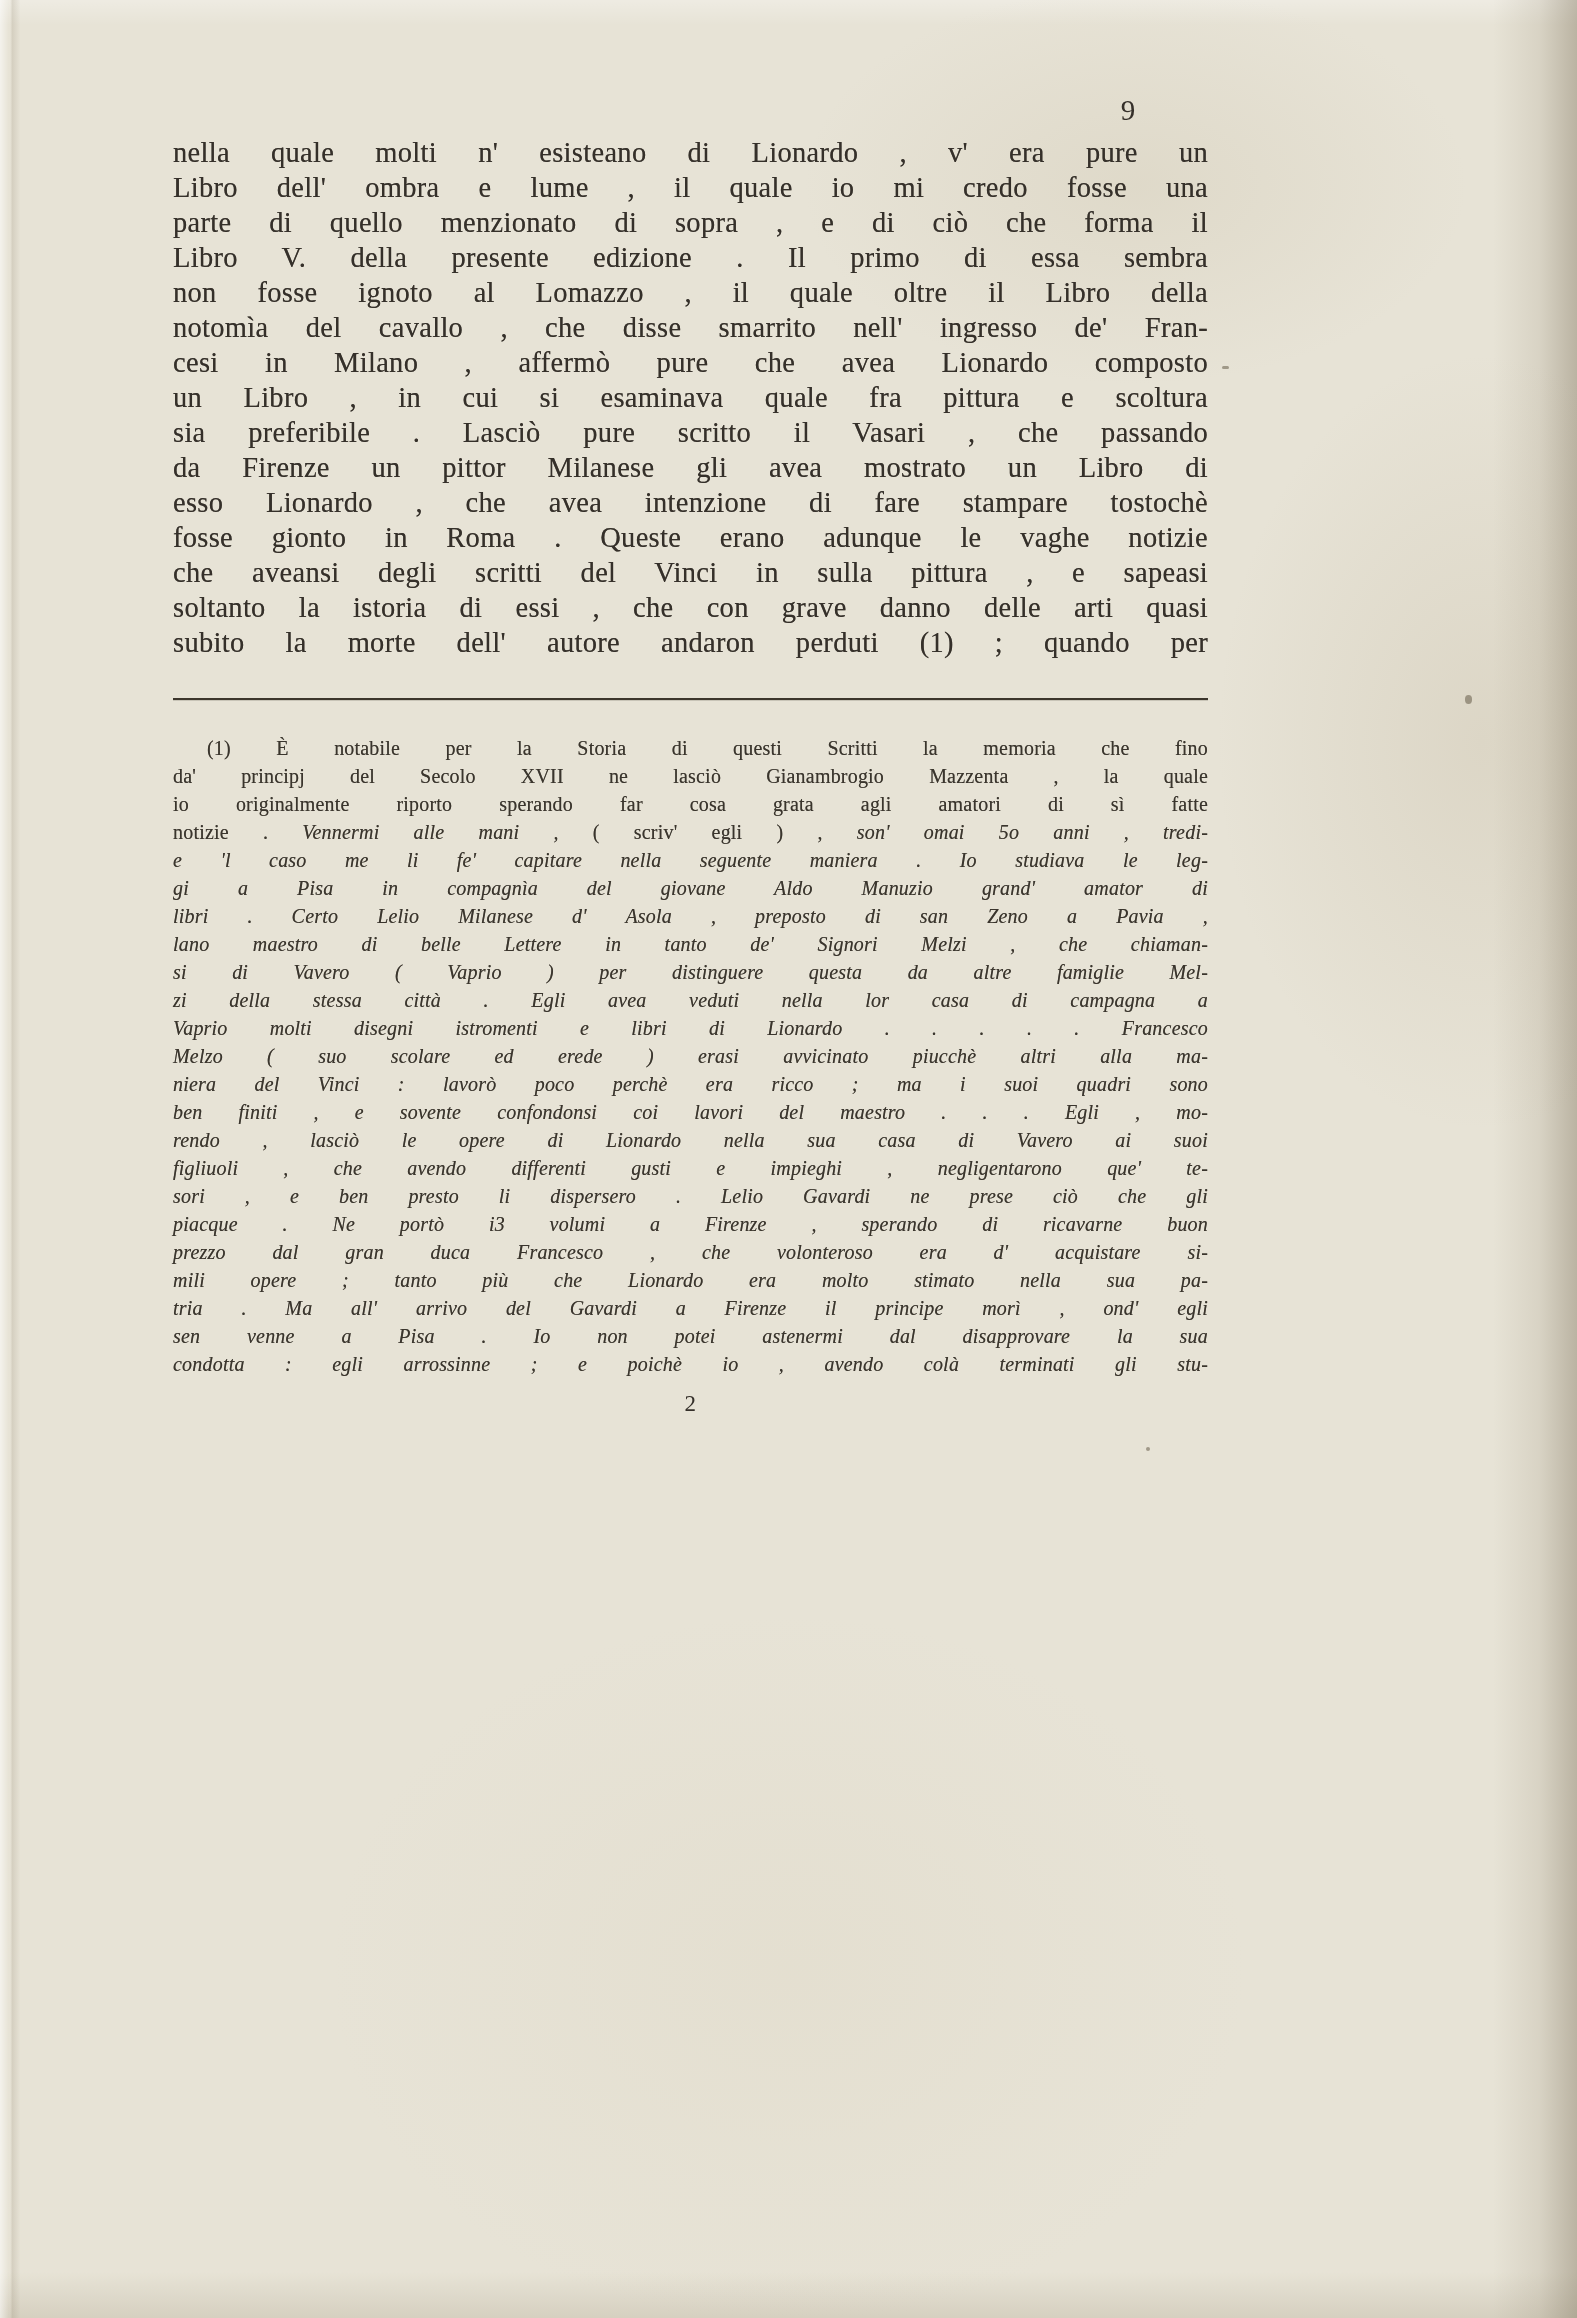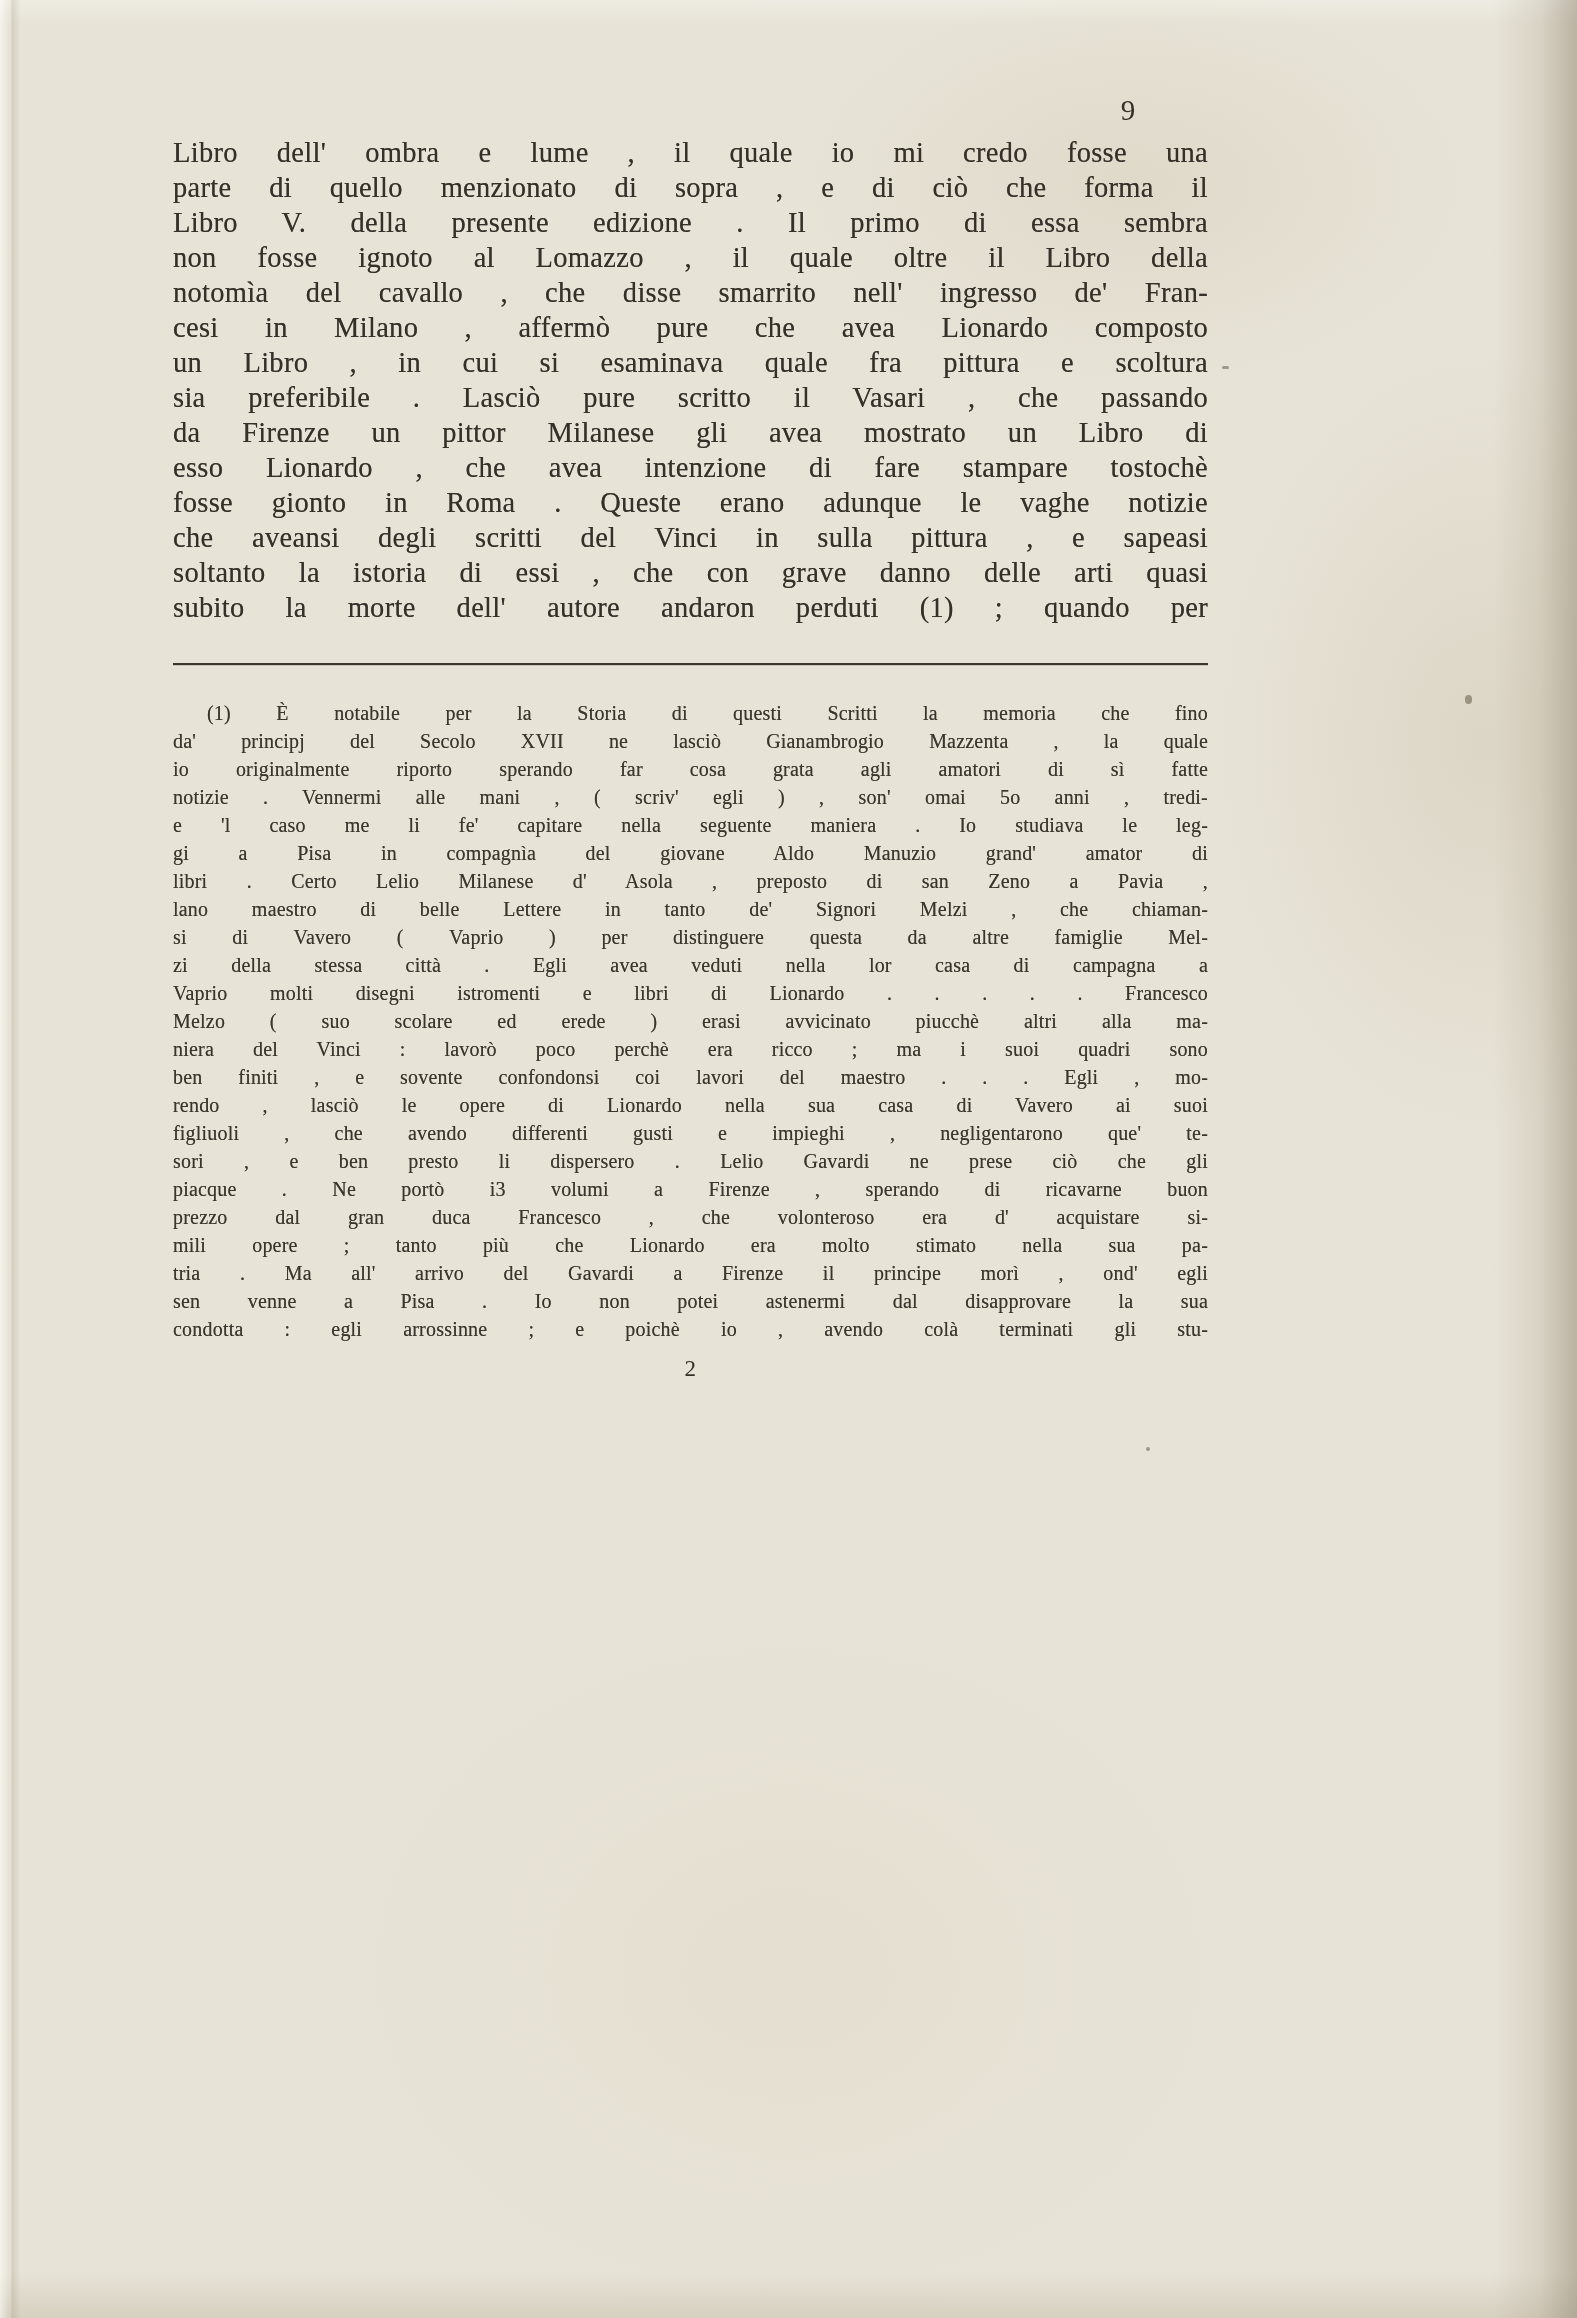--- a/index.html
+++ b/index.html
@@ -61,21 +61,21 @@
     font-size: 20px;
     line-height: 28px;
     letter-spacing: 0.2px;
     word-spacing: 0.12em;
     text-align: justify;
     text-align-last: justify;
     color: #3a352d;
     text-shadow: 0 0 0.4px rgba(58,53,45,0.6);
   }
   .footnote .fline:first-child { text-indent: 34px; }
-  .fline .it { }
+  .fline .it { font-style: italic; }
 
   .signature {
     margin-top: 13px;
     text-align: center;
     font-size: 23px;
     letter-spacing: 0.7px;
   }
 
   .speck {
     position: absolute;
@@ -89,20 +89,21 @@
 </head>
 <body>
 
 <div class="sheet">
 
   <div class="textblock">
 
     <div class="pageno">9</div>
 
     <div class="main-text">
+        <div class="mline"><span>nella quale molti n' esisteano di Lionardo , v' era pure un</span></div>
         <div class="mline"><span>Libro dell' ombra e lume , il quale io mi credo fosse una</span></div>
         <div class="mline"><span>parte di quello menzionato di sopra , e di ciò che forma il</span></div>
         <div class="mline"><span>Libro V. della presente edizione . Il primo di essa sembra</span></div>
         <div class="mline"><span>non fosse ignoto al Lomazzo , il quale oltre il Libro della</span></div>
         <div class="mline"><span>notomìa del cavallo , che disse smarrito nell' ingresso de' Fran-</span></div>
         <div class="mline"><span>cesi in Milano , affermò pure che avea Lionardo composto</span></div>
         <div class="mline"><span>un Libro , in cui si esaminava quale fra pittura e scoltura</span></div>
         <div class="mline"><span>sia preferibile . Lasciò pure scritto il Vasari , che passando</span></div>
         <div class="mline"><span>da Firenze un pittor Milanese gli avea mostrato un Libro di</span></div>
         <div class="mline"><span>esso Lionardo , che avea intenzione di fare stampare tostochè</span></div>

